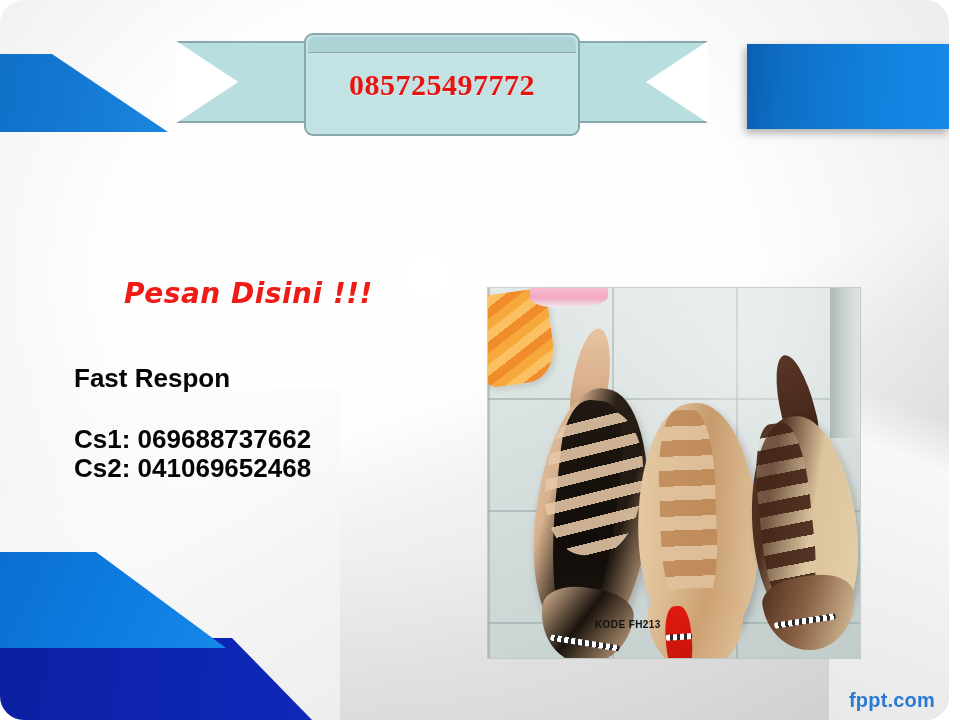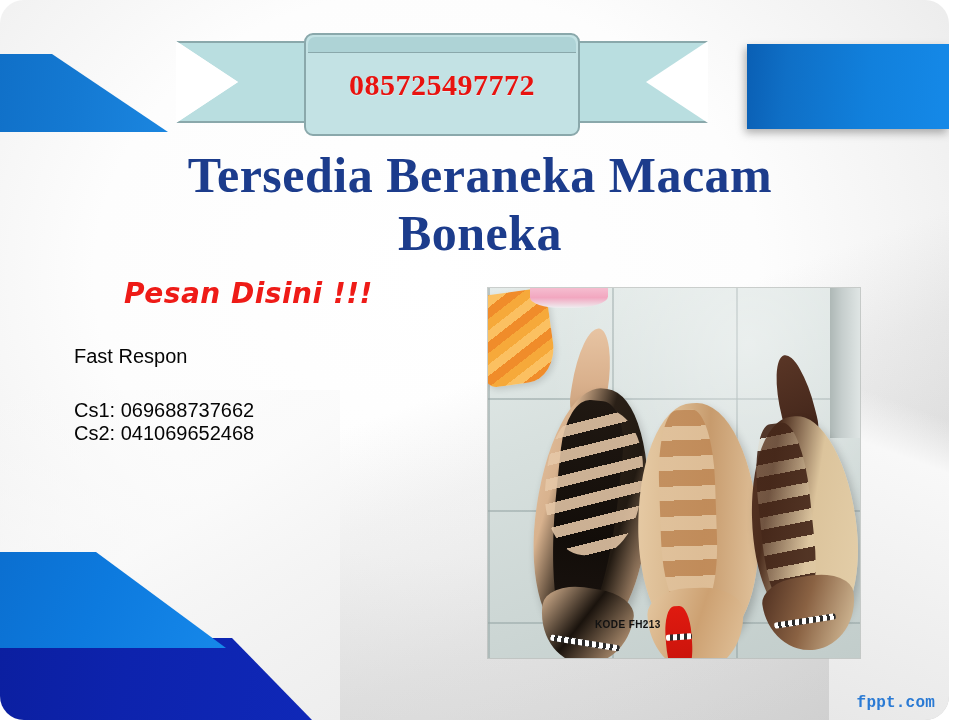--- a/index.html
+++ b/index.html
@@ -154,24 +154,24 @@
     font-weight: bold;
     font-style: italic;
     font-size: 28px;
     color: #ee1b17;
     letter-spacing: 0.5px;
   }
 
   
   .contact {
     position: absolute;
-    left: 74px; top: 345px;
+    left: 74px; top: 364px;
     font-family: "Liberation Sans", sans-serif;
-    font-weight: normal;
-    font-size: 20px;
+    font-weight: bold;
+    font-size: 26px;
     color: #050505;
     line-height: 1.12;
   }
   .contact .gap { height: 32px; }
   .contact .line { white-space: pre; }
 
   
   .photo-frame {
     position: absolute;
     left: 488px; top: 288px;
@@ -301,23 +301,23 @@
     font-size: 10px;
     color: #121212;
     letter-spacing: 0.4px;
     z-index: 5;
   }
 
   
   .watermark {
     position: absolute;
     right: 14px; bottom: 8px;
-    font-family: Liberation Mono, monospace;
-    font-weight: bold;
-    font-size: 16px;
+    font-family: Liberation Sans, sans-serif;
+    font-weight: bold;
+    font-size: 20px;
     color: #2a7ad4;
     letter-spacing: 0.2px;
   }
 </style>
 </head>
 <body>
 
 <div id="slide">
 
   <div class="sheen-right"></div>
@@ -330,21 +330,20 @@
 
   <div class="ribbon-wrap">
     <div class="ribbon-band"></div>
     <div class="ribbon-notch-l"></div>
     <div class="ribbon-notch-r"></div>
     <div class="ribbon-center">
       <span class="phone-top">085725497772</span>
     </div>
   </div>
 
-  <div class="headline">Tersedia Beraneka Macam Boneka</div>
 
   <div class="subtitle">Pesan Disini !!!</div>
 
   <div class="contact">
     <div class="line">Fast Respon</div>
     <div class="gap"></div>
     <div class="line">Cs1: 069688737662</div>
     <div class="line">Cs2: 041069652468</div>
   </div>
 

